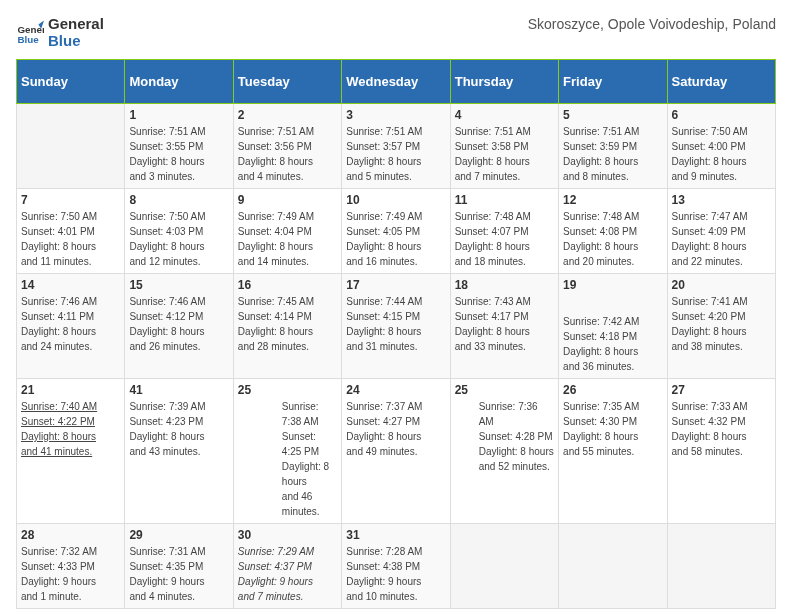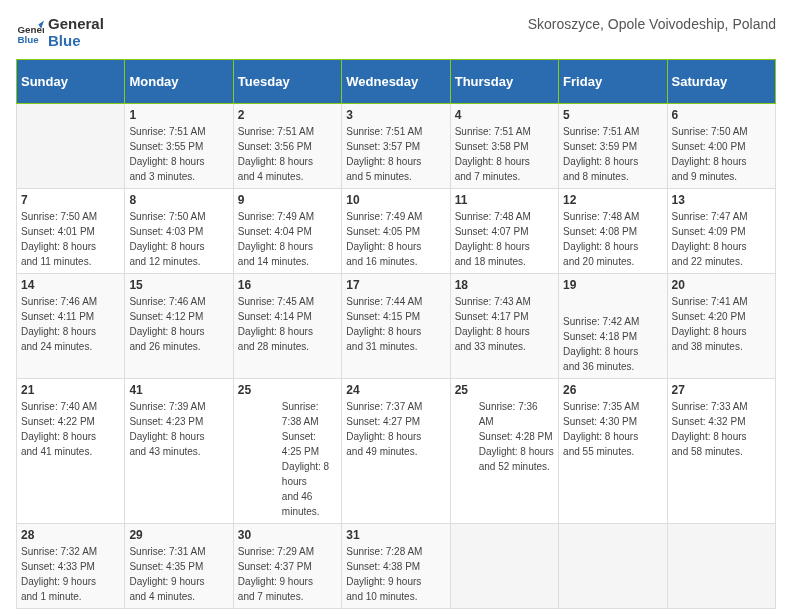--- a/index.html
+++ b/index.html
@@ -259,21 +259,21 @@
           <span class="day-num">20</span>
           <div class="day-info" style="white-space: pre-line;">Sunrise: 7:41 AM
 Sunset: 4:20 PM
 Daylight: 8 hours
 and 38 minutes.</div>
         </td>
       </tr>
       <tr>
         <td>
           <span class="day-num">21</span>
-          <div class="day-info" style="white-space: pre-line;">Sunrise: 7:40 AM
+          <div class="day-info" style="white-space: pre-line; text-decoration: underline;">Sunrise: 7:40 AM
 Sunset: 4:22 PM
 Daylight: 8 hours
 and 41 minutes.</div>
         </td>
         <td>
           <span class="day-num">41</span>
           <div class="day-info" style="white-space: pre-line;">Sunrise: 7:39 AM
 Sunset: 4:23 PM
 Daylight: 8 hours
 and 43 minutes.</div>
@@ -324,21 +324,21 @@
         </td>
         <td>
           <span class="day-num">29</span>
           <div class="day-info" style="white-space: pre-line;">Sunrise: 7:31 AM
 Sunset: 4:35 PM
 Daylight: 9 hours
 and 4 minutes.</div>
         </td>
         <td>
           <span class="day-num">30</span>
-          <div class="day-info" style="white-space: pre-line;">Sunrise: 7:29 AM
+          <div class="day-info" style="white-space: pre-line; font-style: italic;">Sunrise: 7:29 AM
 Sunset: 4:37 PM
 Daylight: 9 hours
 and 7 minutes.</div>
         </td>
         <td>
           <span class="day-num">31</span>
           <div class="day-info" style="white-space: pre-line;">Sunrise: 7:28 AM
 Sunset: 4:38 PM
 Daylight: 9 hours
 and 10 minutes.</div>

